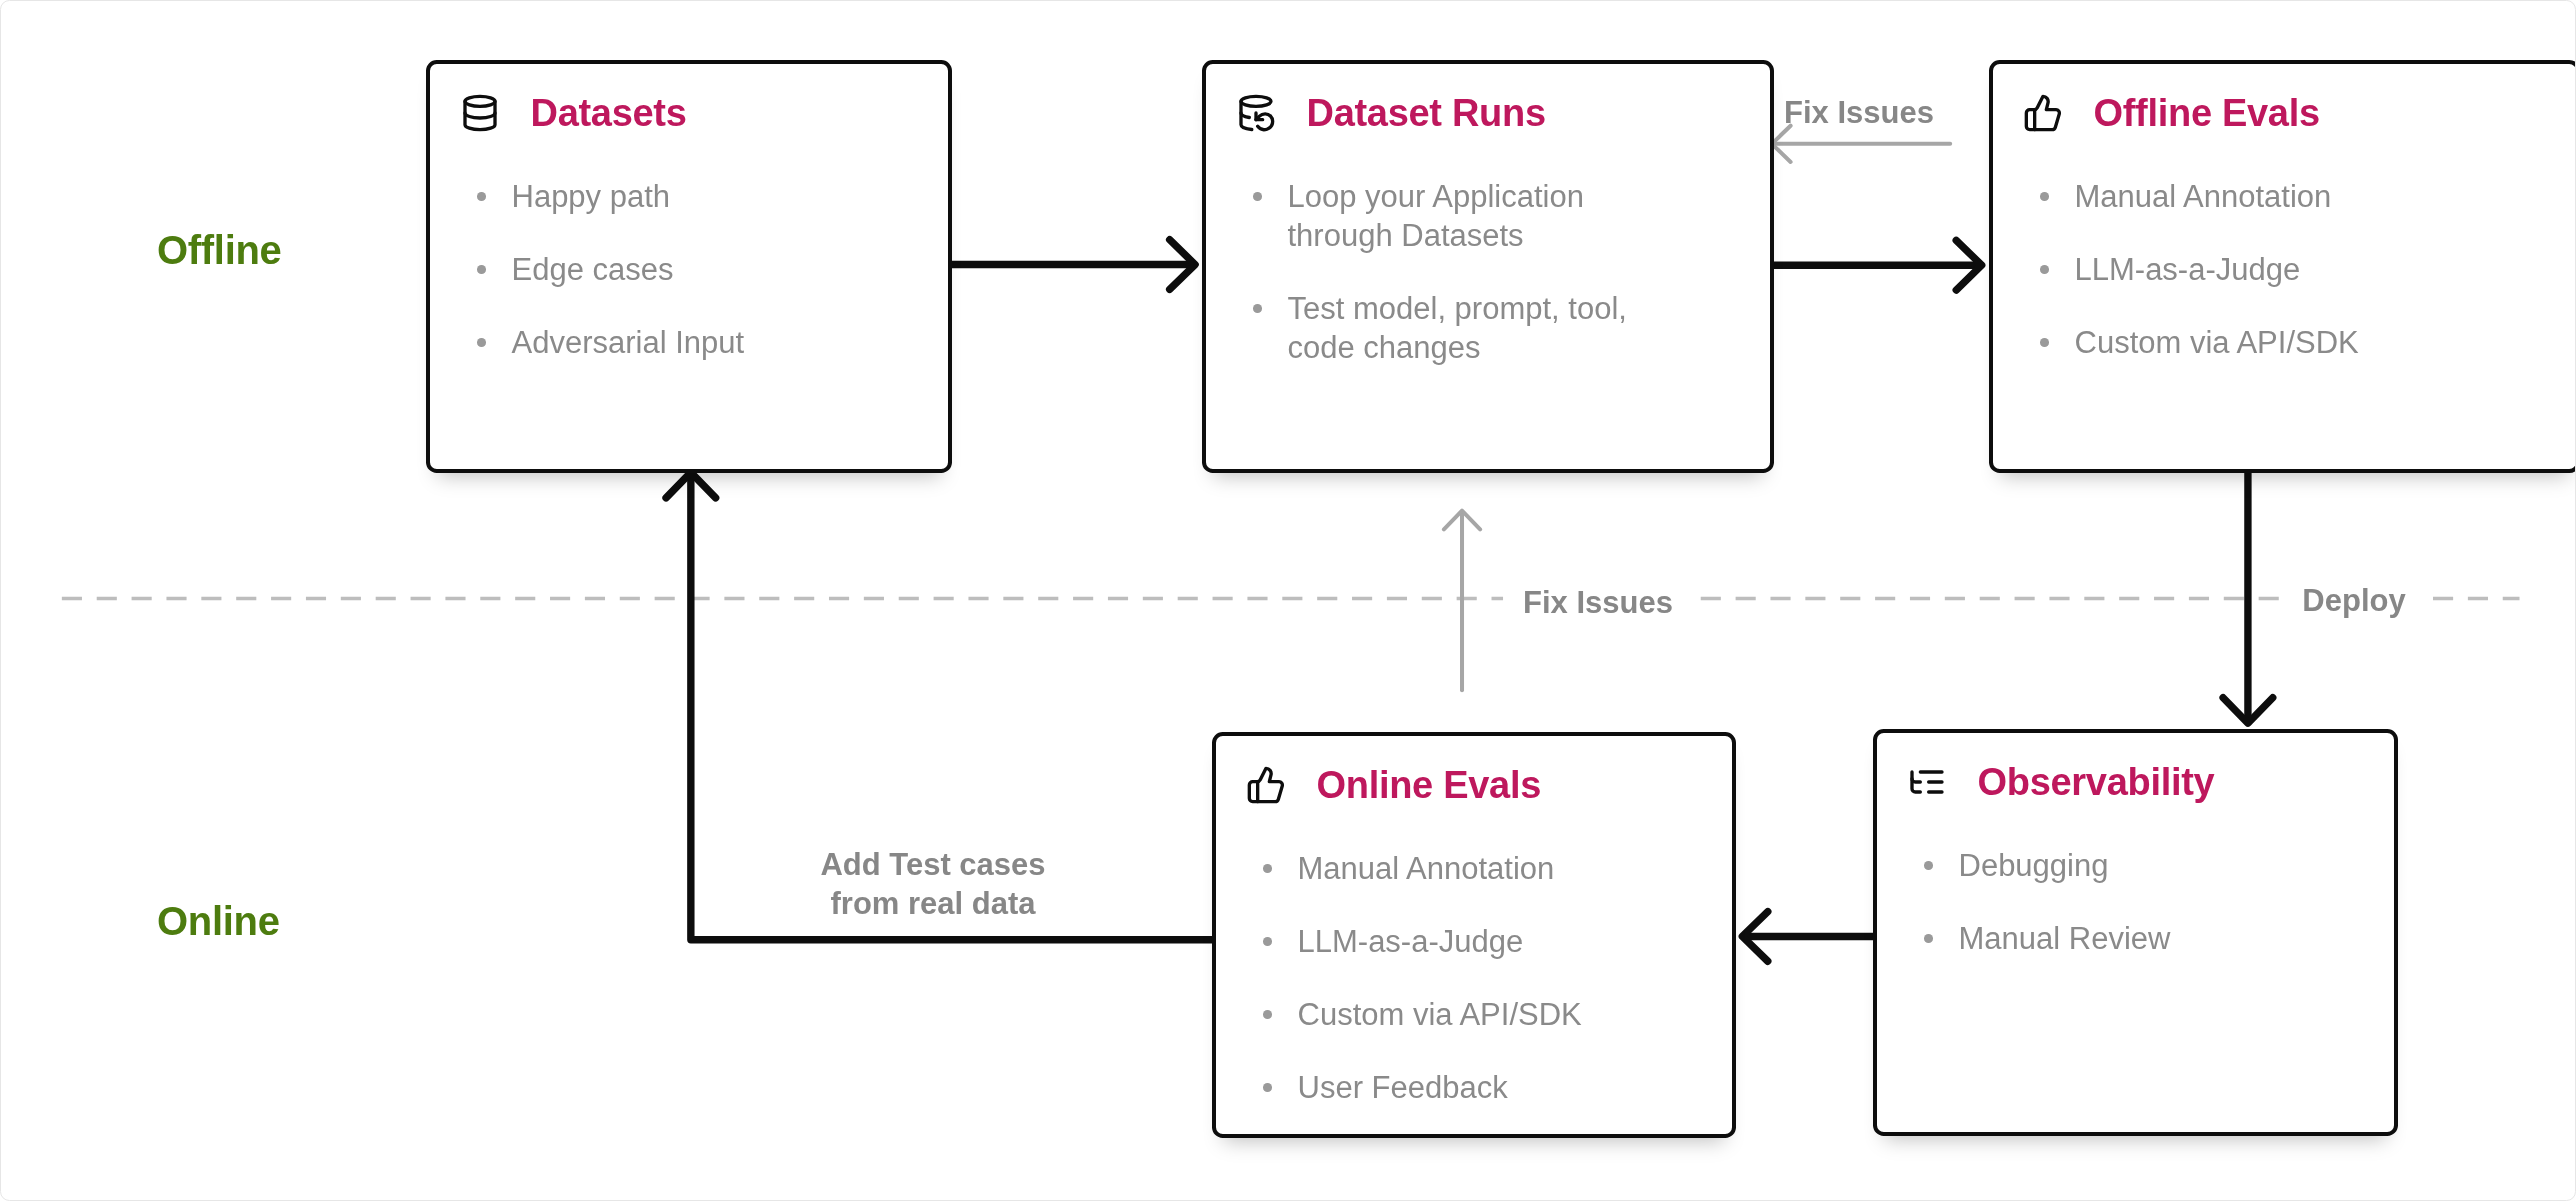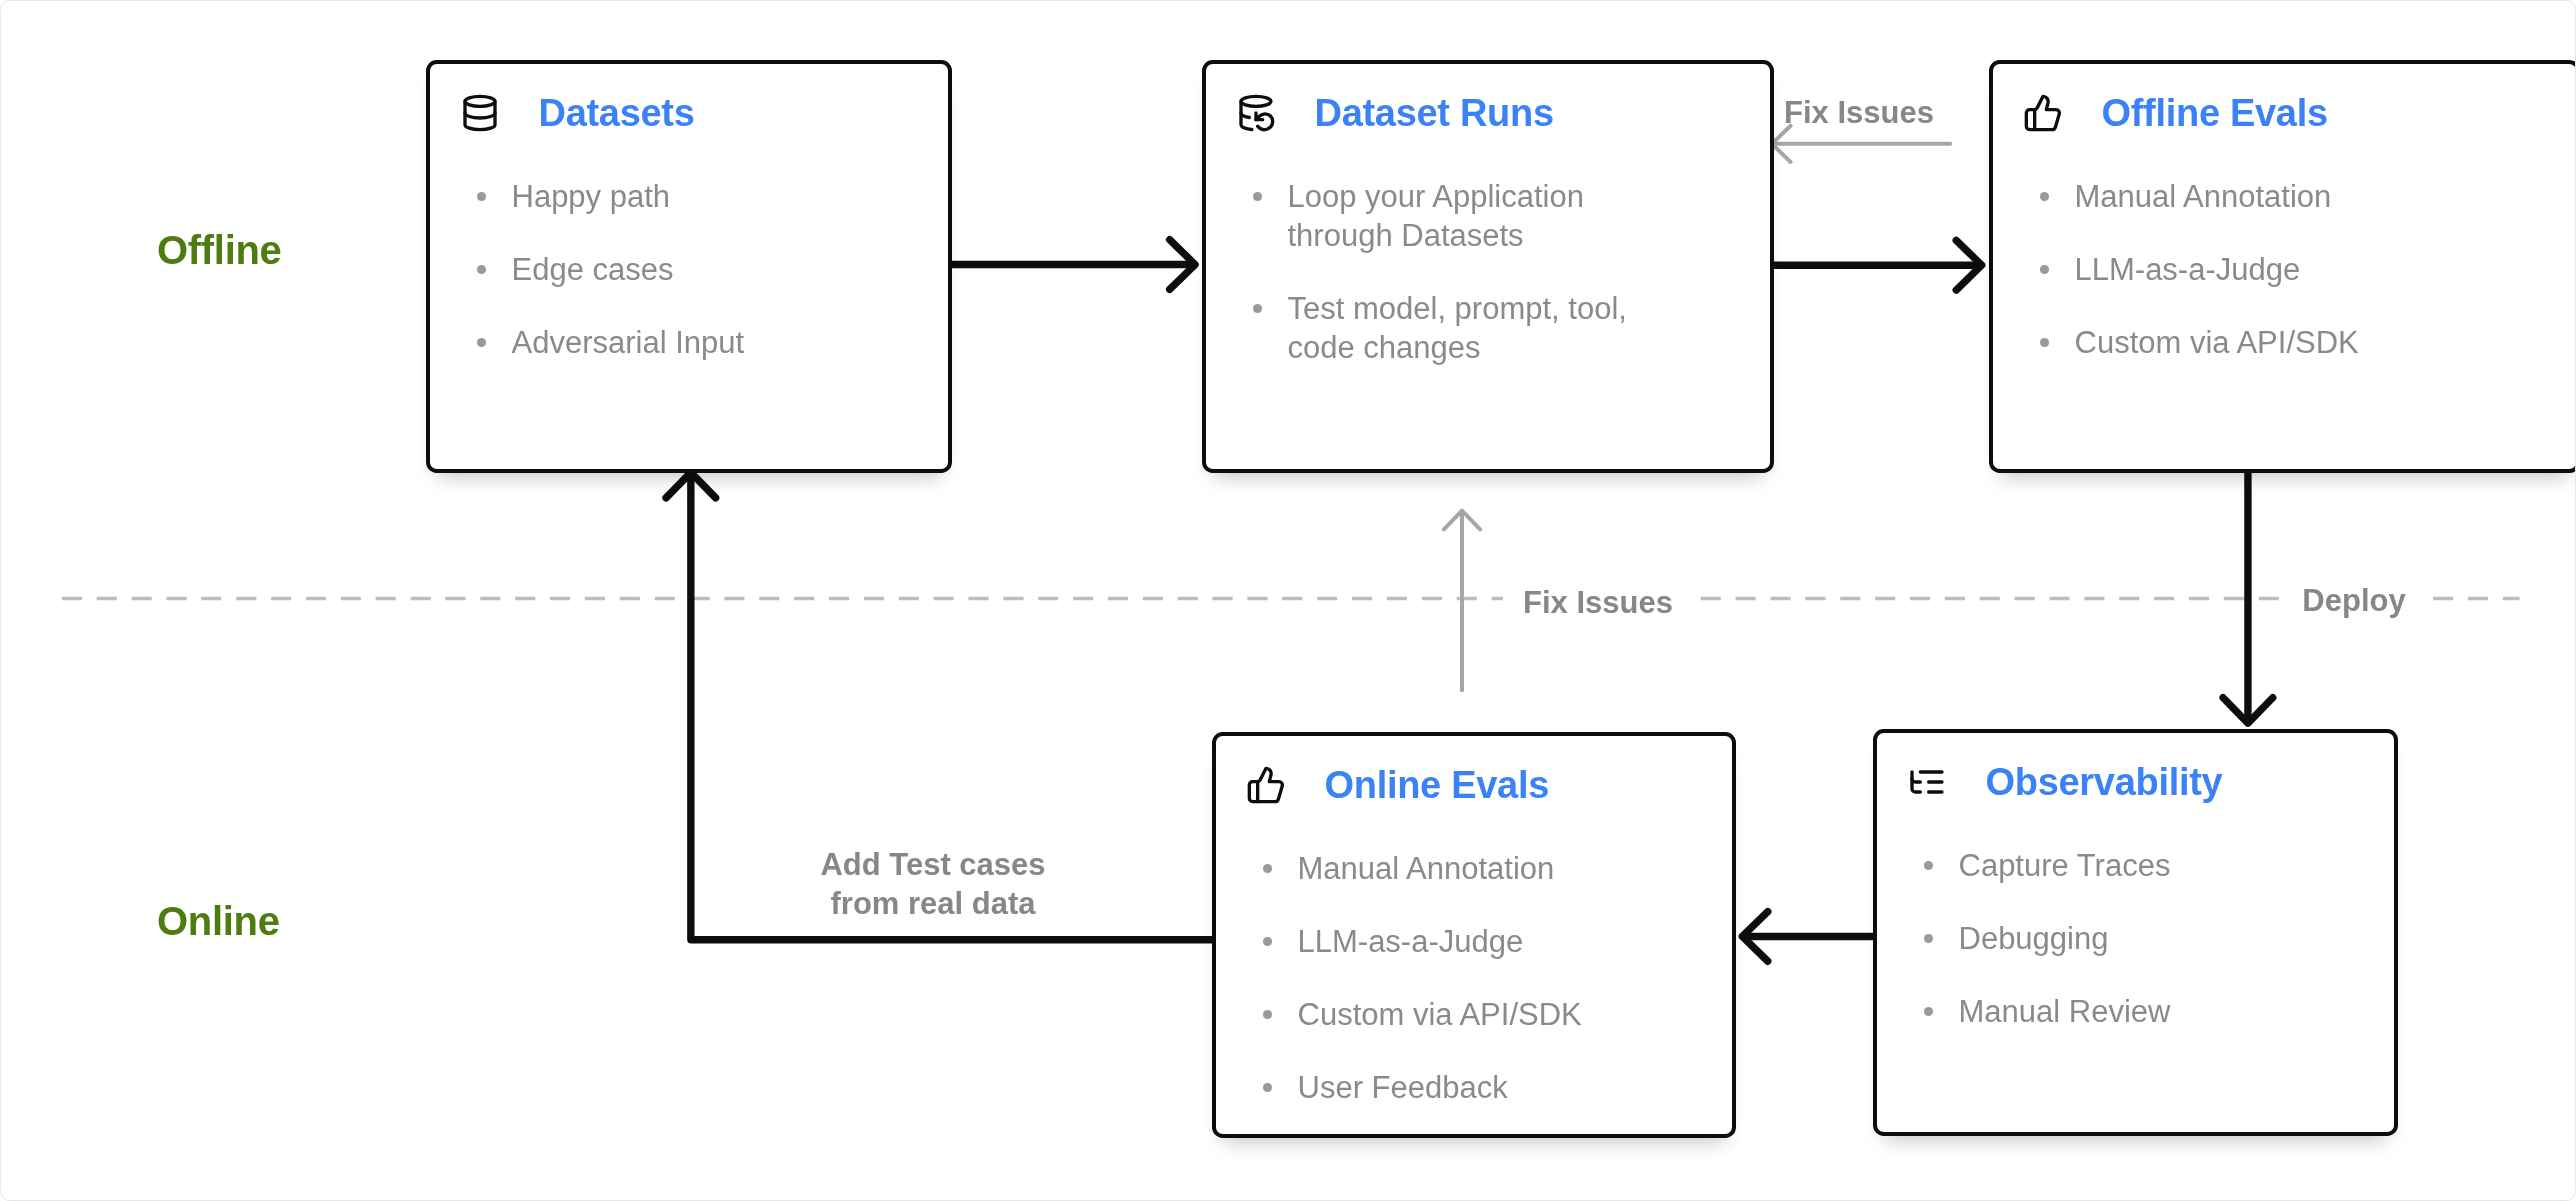--- a/index.html
+++ b/index.html
@@ -33,21 +33,21 @@
     padding:27px 27px 0 29.5px;
   }
   .card header{
     display:flex;align-items:center;gap:23px;
     height:44px;margin-bottom:42px;
   }
   .card header .icon{width:40px;height:40px;flex:0 0 40px;display:inline-flex;}
   .card header .icon svg{width:40px;height:40px;stroke:#0d0d0d;stroke-width:2;fill:none;
     stroke-linecap:round;stroke-linejoin:round;}
   .card h2{
-    margin:16px;font-size:38px;font-weight:700;color:#3b82f6;letter-spacing:-0.3px;
+    margin:8px;font-size:38px;font-weight:700;color:#be185d;letter-spacing:-0.3px;
   }
   .card ul{
     list-style:none;margin:0;padding:0;width:443px;
   }
   .card li{
     position:relative;
     padding-left:52px;
     margin-bottom:34px;
     font-size:31px;line-height:39px;color:#8a8a8a;
   }
@@ -193,21 +193,20 @@
           <path d="M21 6H8"></path>
           <path d="M21 12h-8"></path>
           <path d="M21 18h-8"></path>
           <path d="M3 6v4c0 1.1.9 2 2 2h3"></path>
           <path d="M3 10v6c0 1.1.9 2 2 2h3"></path>
         </svg>
       </span>
       <h2>Observability</h2>
     </header>
     <ul>
-      <li>Capture Traces</li>
       <li>Debugging</li>
       <li>Manual Review</li>
     </ul>
   </section>
 
   <div class="caption" style="left:1858px;top:111px;">Fix Issues</div>
 
   <div class="caption chip" style="left:1597px;top:601px;">Fix Issues</div>
 
   <div class="caption chip" style="left:2353px;top:599px;">Deploy</div>

